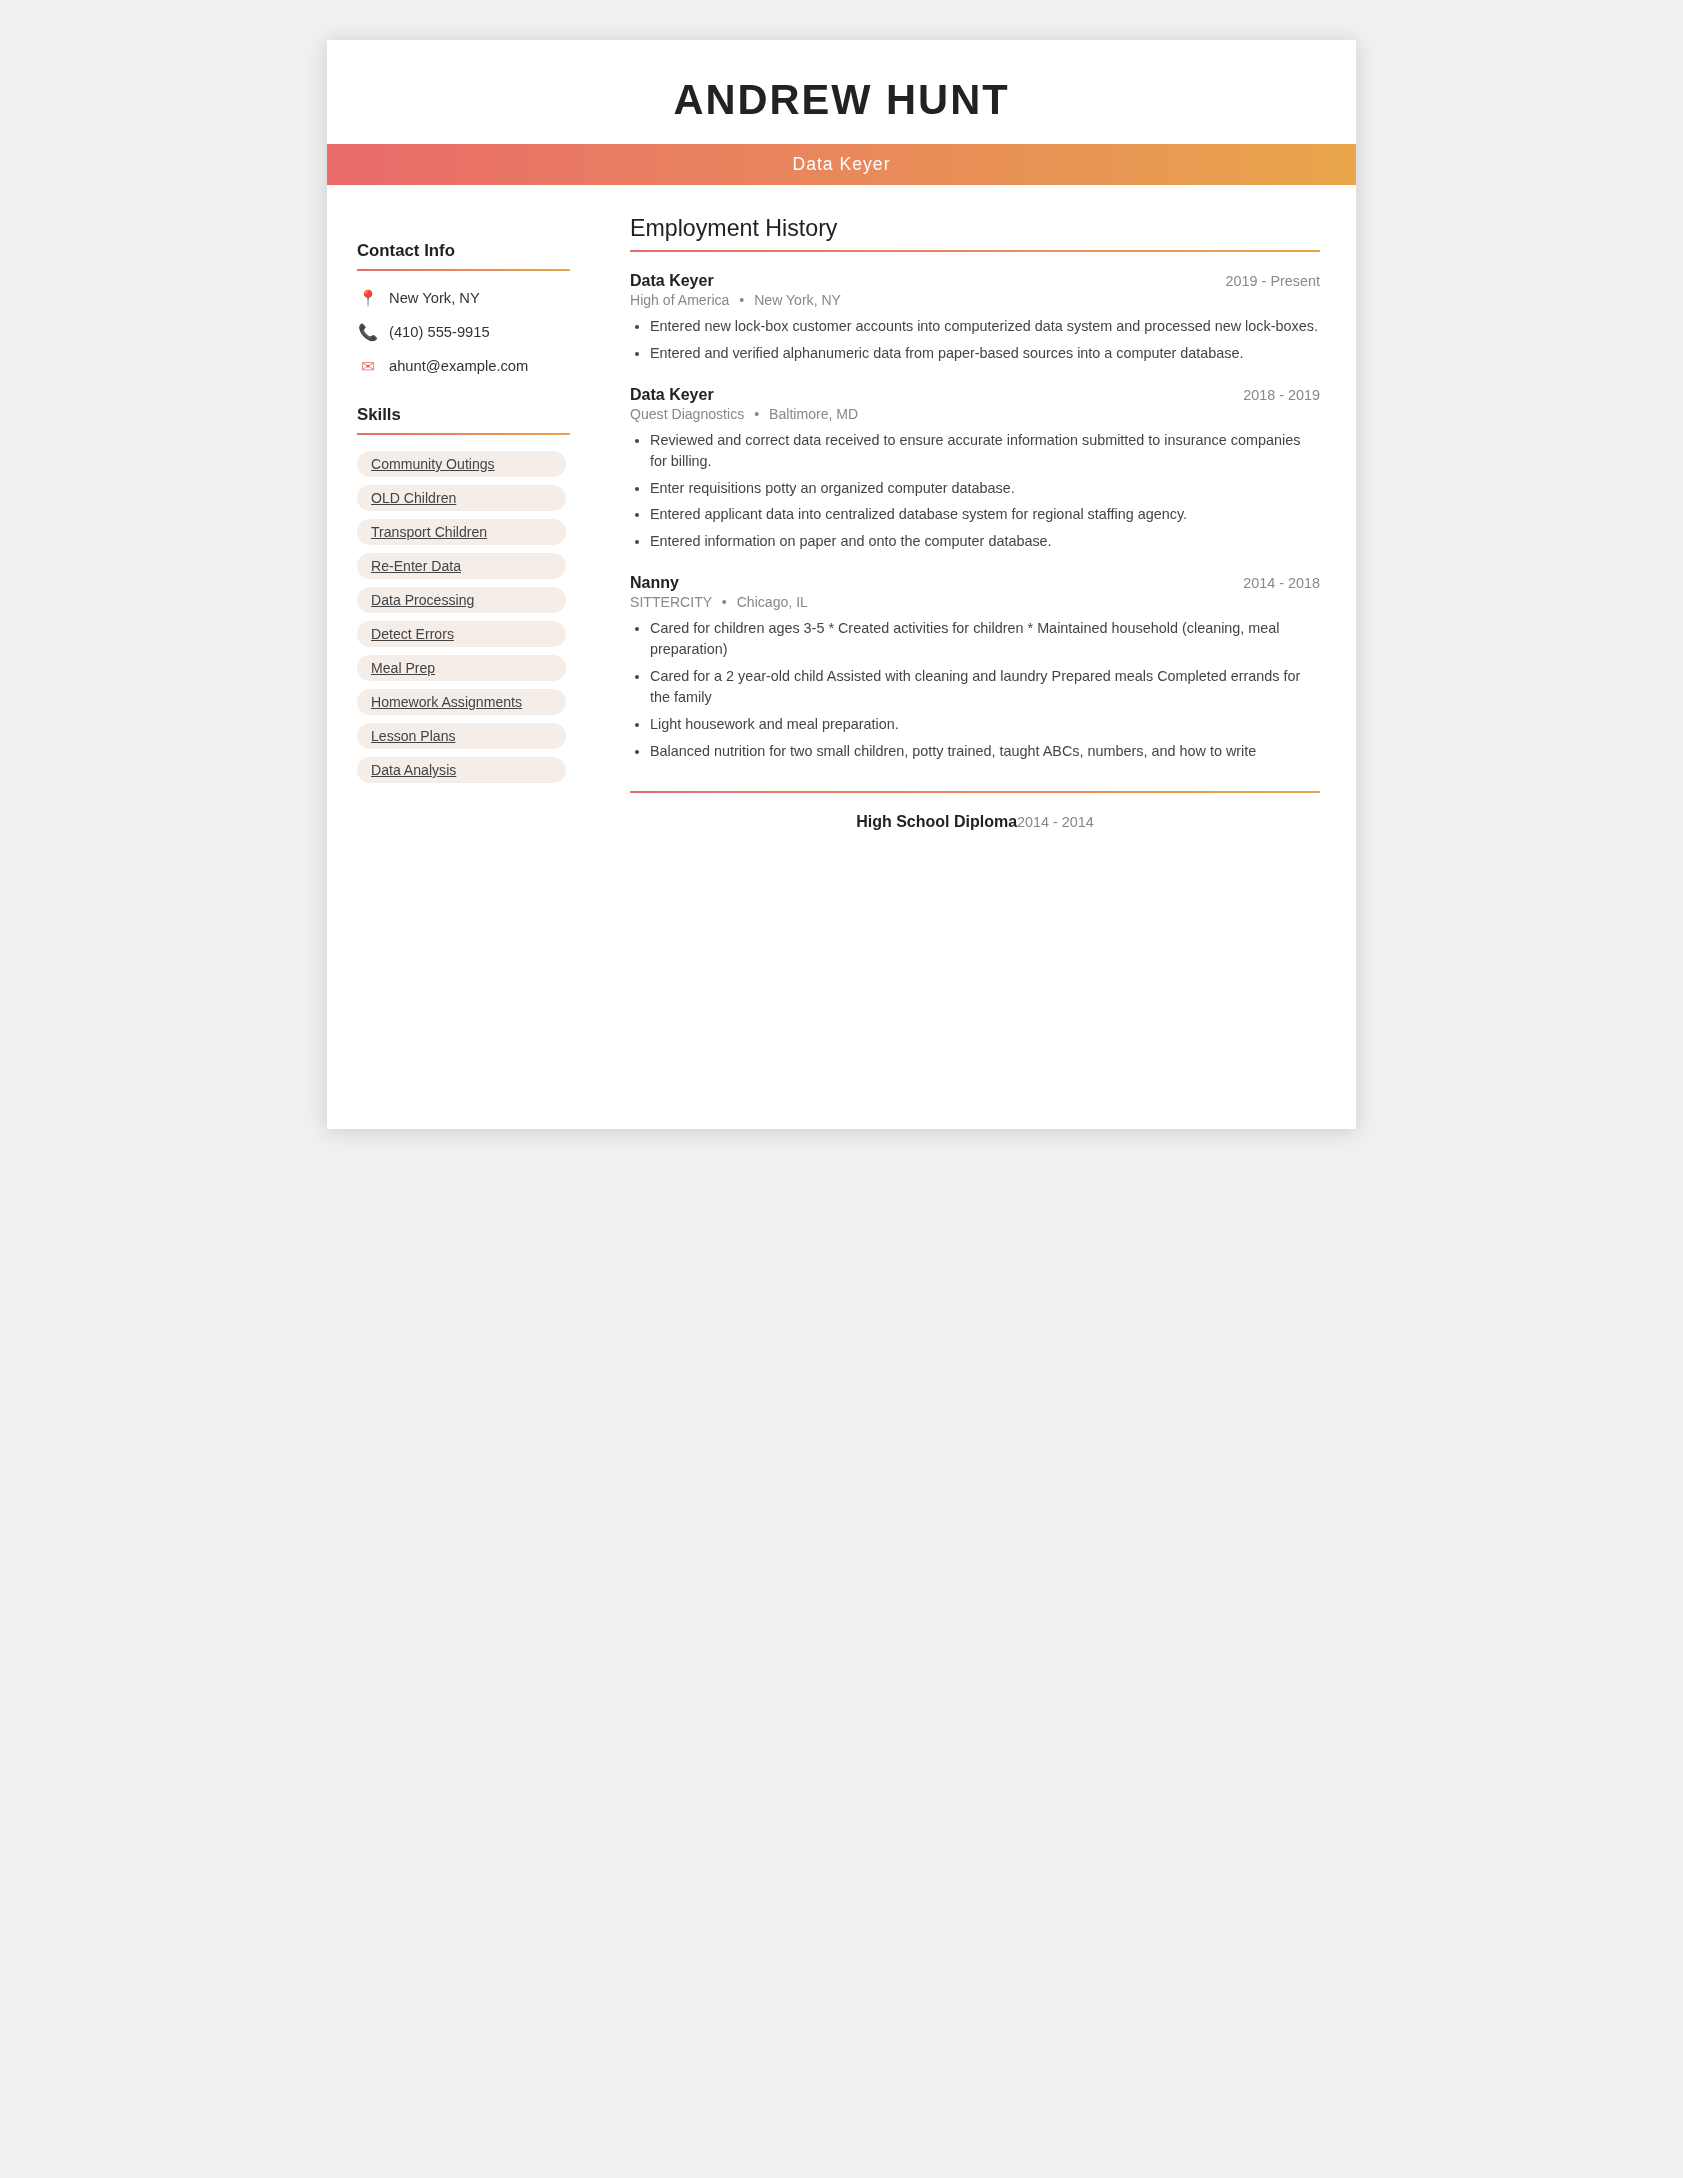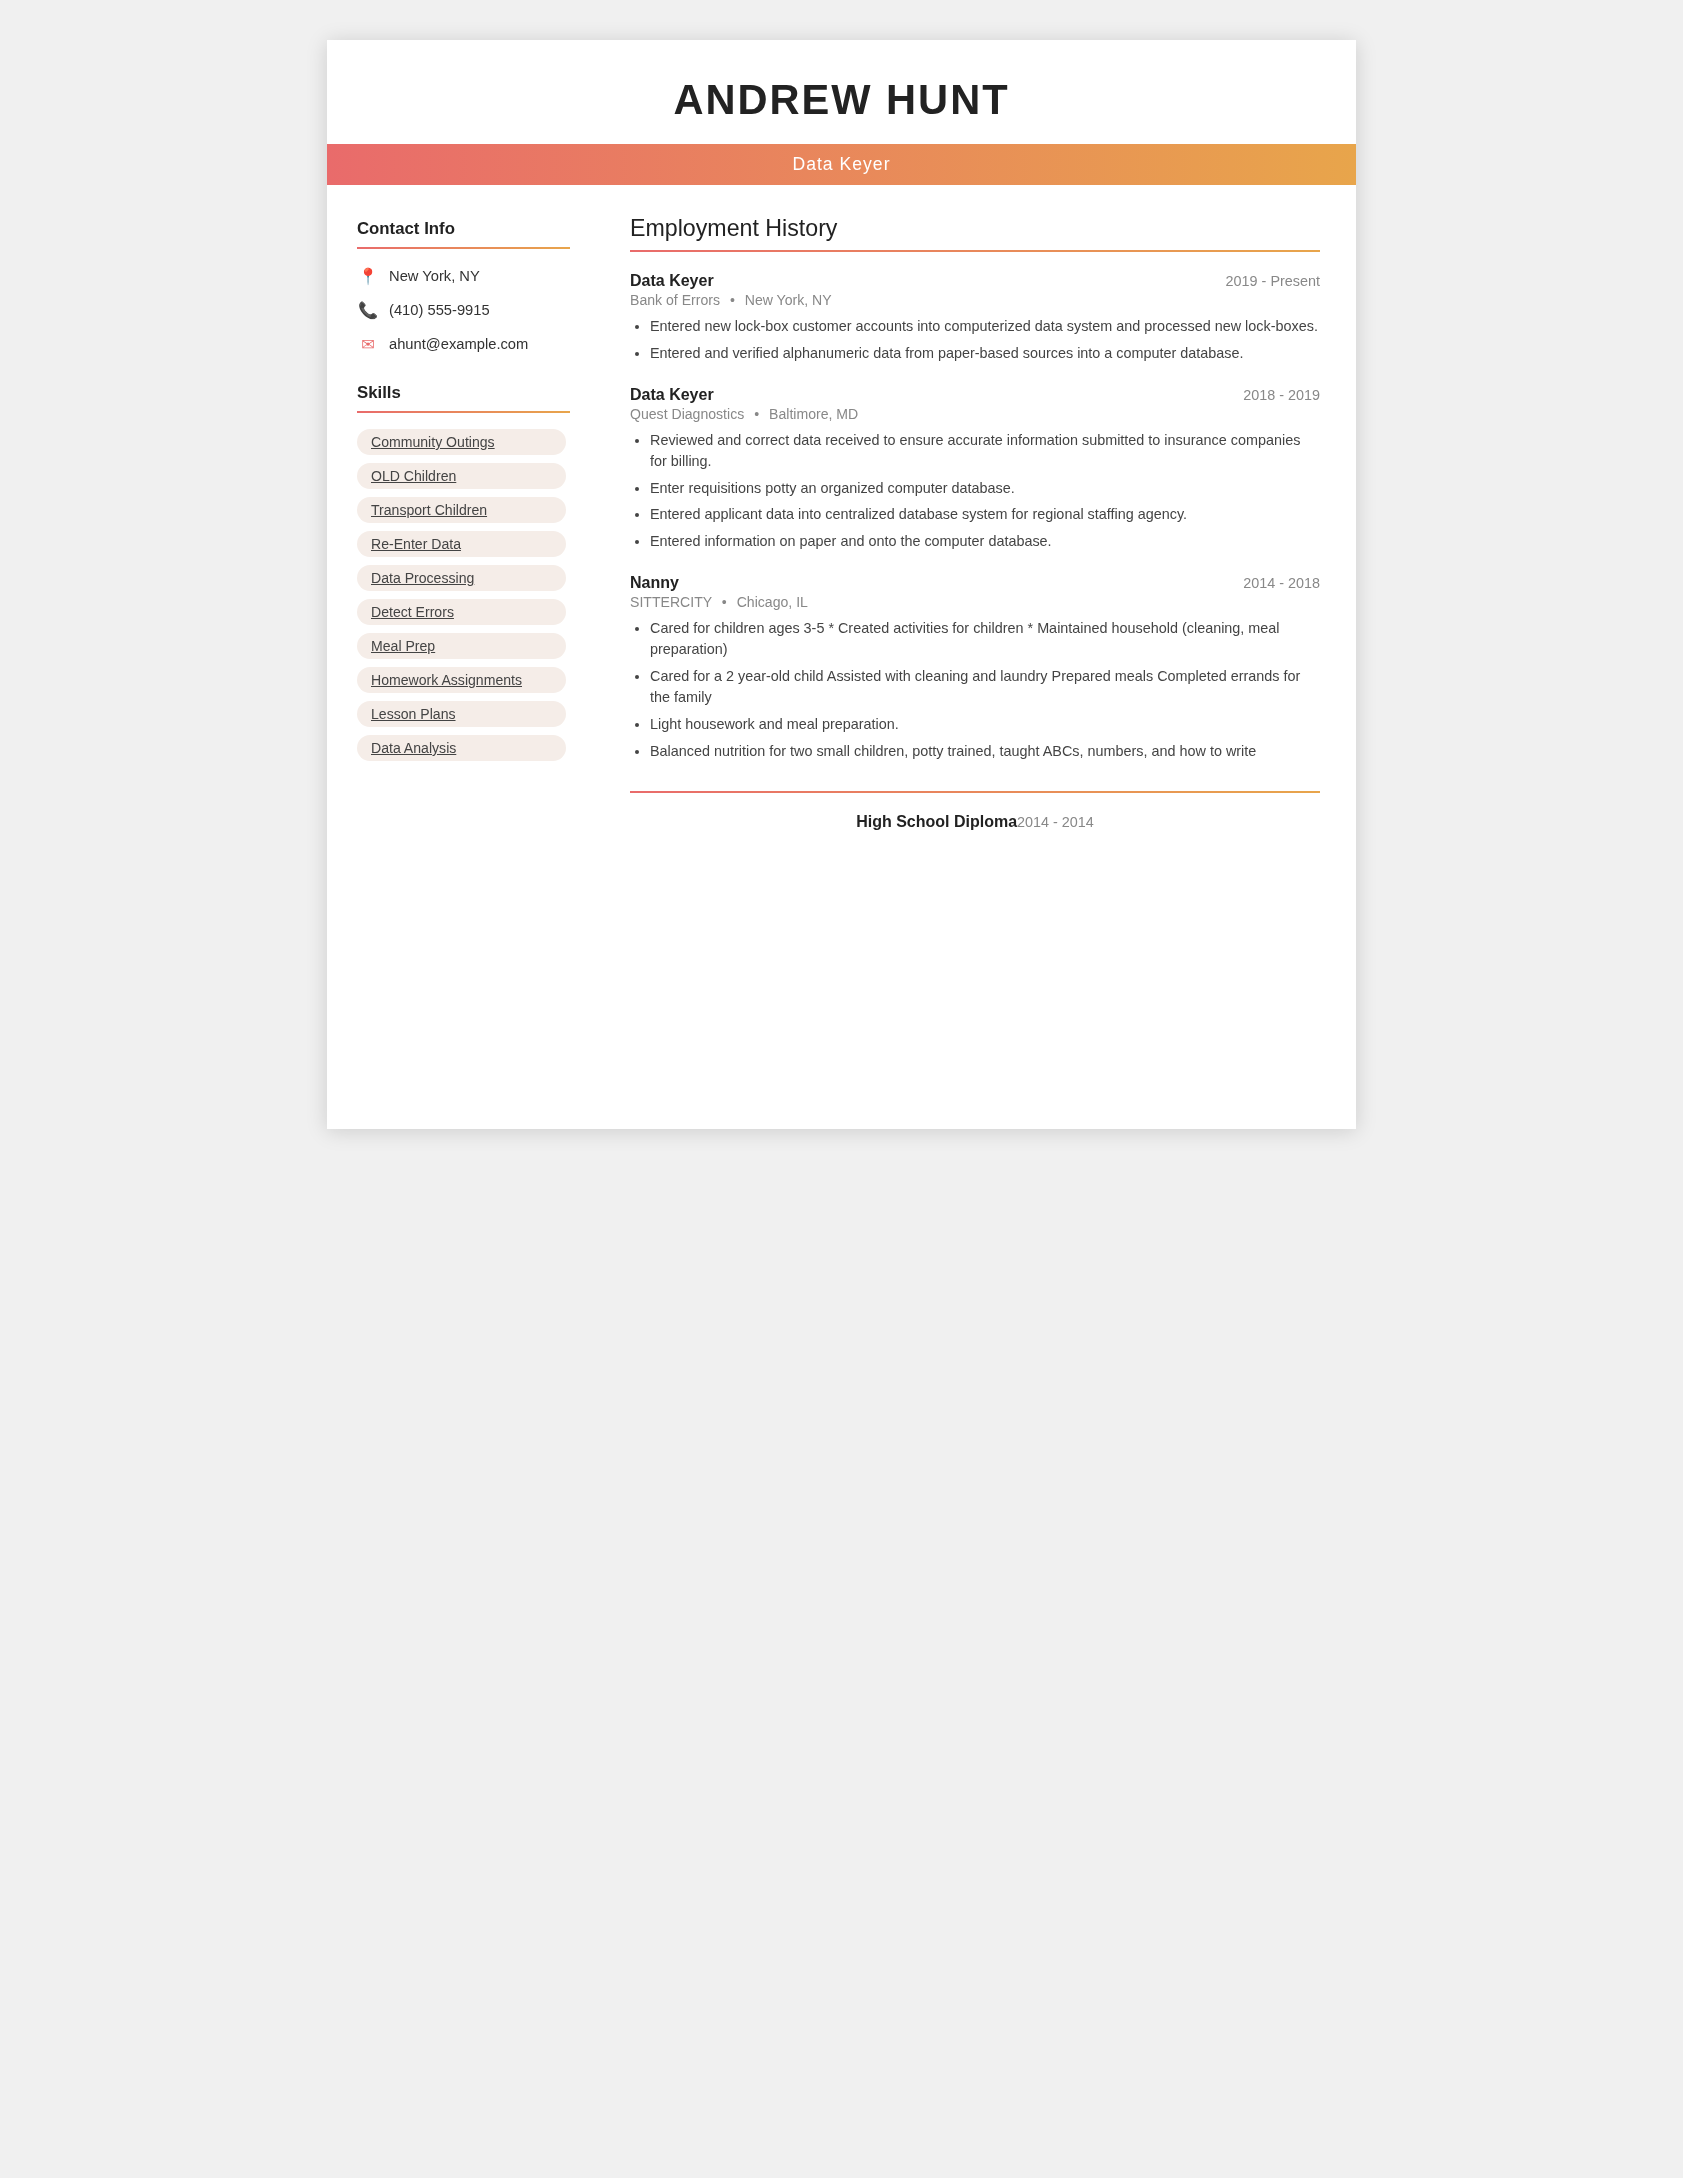--- a/index.html
+++ b/index.html
@@ -38,21 +38,21 @@
       font-weight: 500;
       letter-spacing: 1px;
     }
     .body {
       display: flex;
       padding: 0;
     }
     .sidebar {
       width: 267px;
       min-width: 267px;
-      padding: 14px 24px 30px 30px;
+      padding: 36px 24px 30px 30px;
       border-right: none;
     }
     .sidebar-section-title {
       font-size: 1.05em;
       font-weight: 700;
       color: #222;
       margin-bottom: 8px;
       margin-top: 20px;
     }
     .sidebar-divider {
@@ -215,21 +215,21 @@
 
       <div class="section-title">Employment History</div>
       <hr class="section-divider">
 
       <div class="job">
         <div class="job-header">
           <span class="job-title">Data Keyer</span>
           <span class="job-date">2019 - Present</span>
         </div>
         <div class="job-meta">
-          <span>Bank of Errors</span>
+          <span>High of America</span>
           <span class="dot">•</span>
           <span>New York, NY</span>
         </div>
         <ul class="job-bullets">
           <li>Entered new lock-box customer accounts into computerized data system and processed new lock-boxes.</li>
           <li>Entered and verified alphanumeric data from paper-based sources into a computer database.</li>
         </ul>
       </div>
 
       <div class="job">

